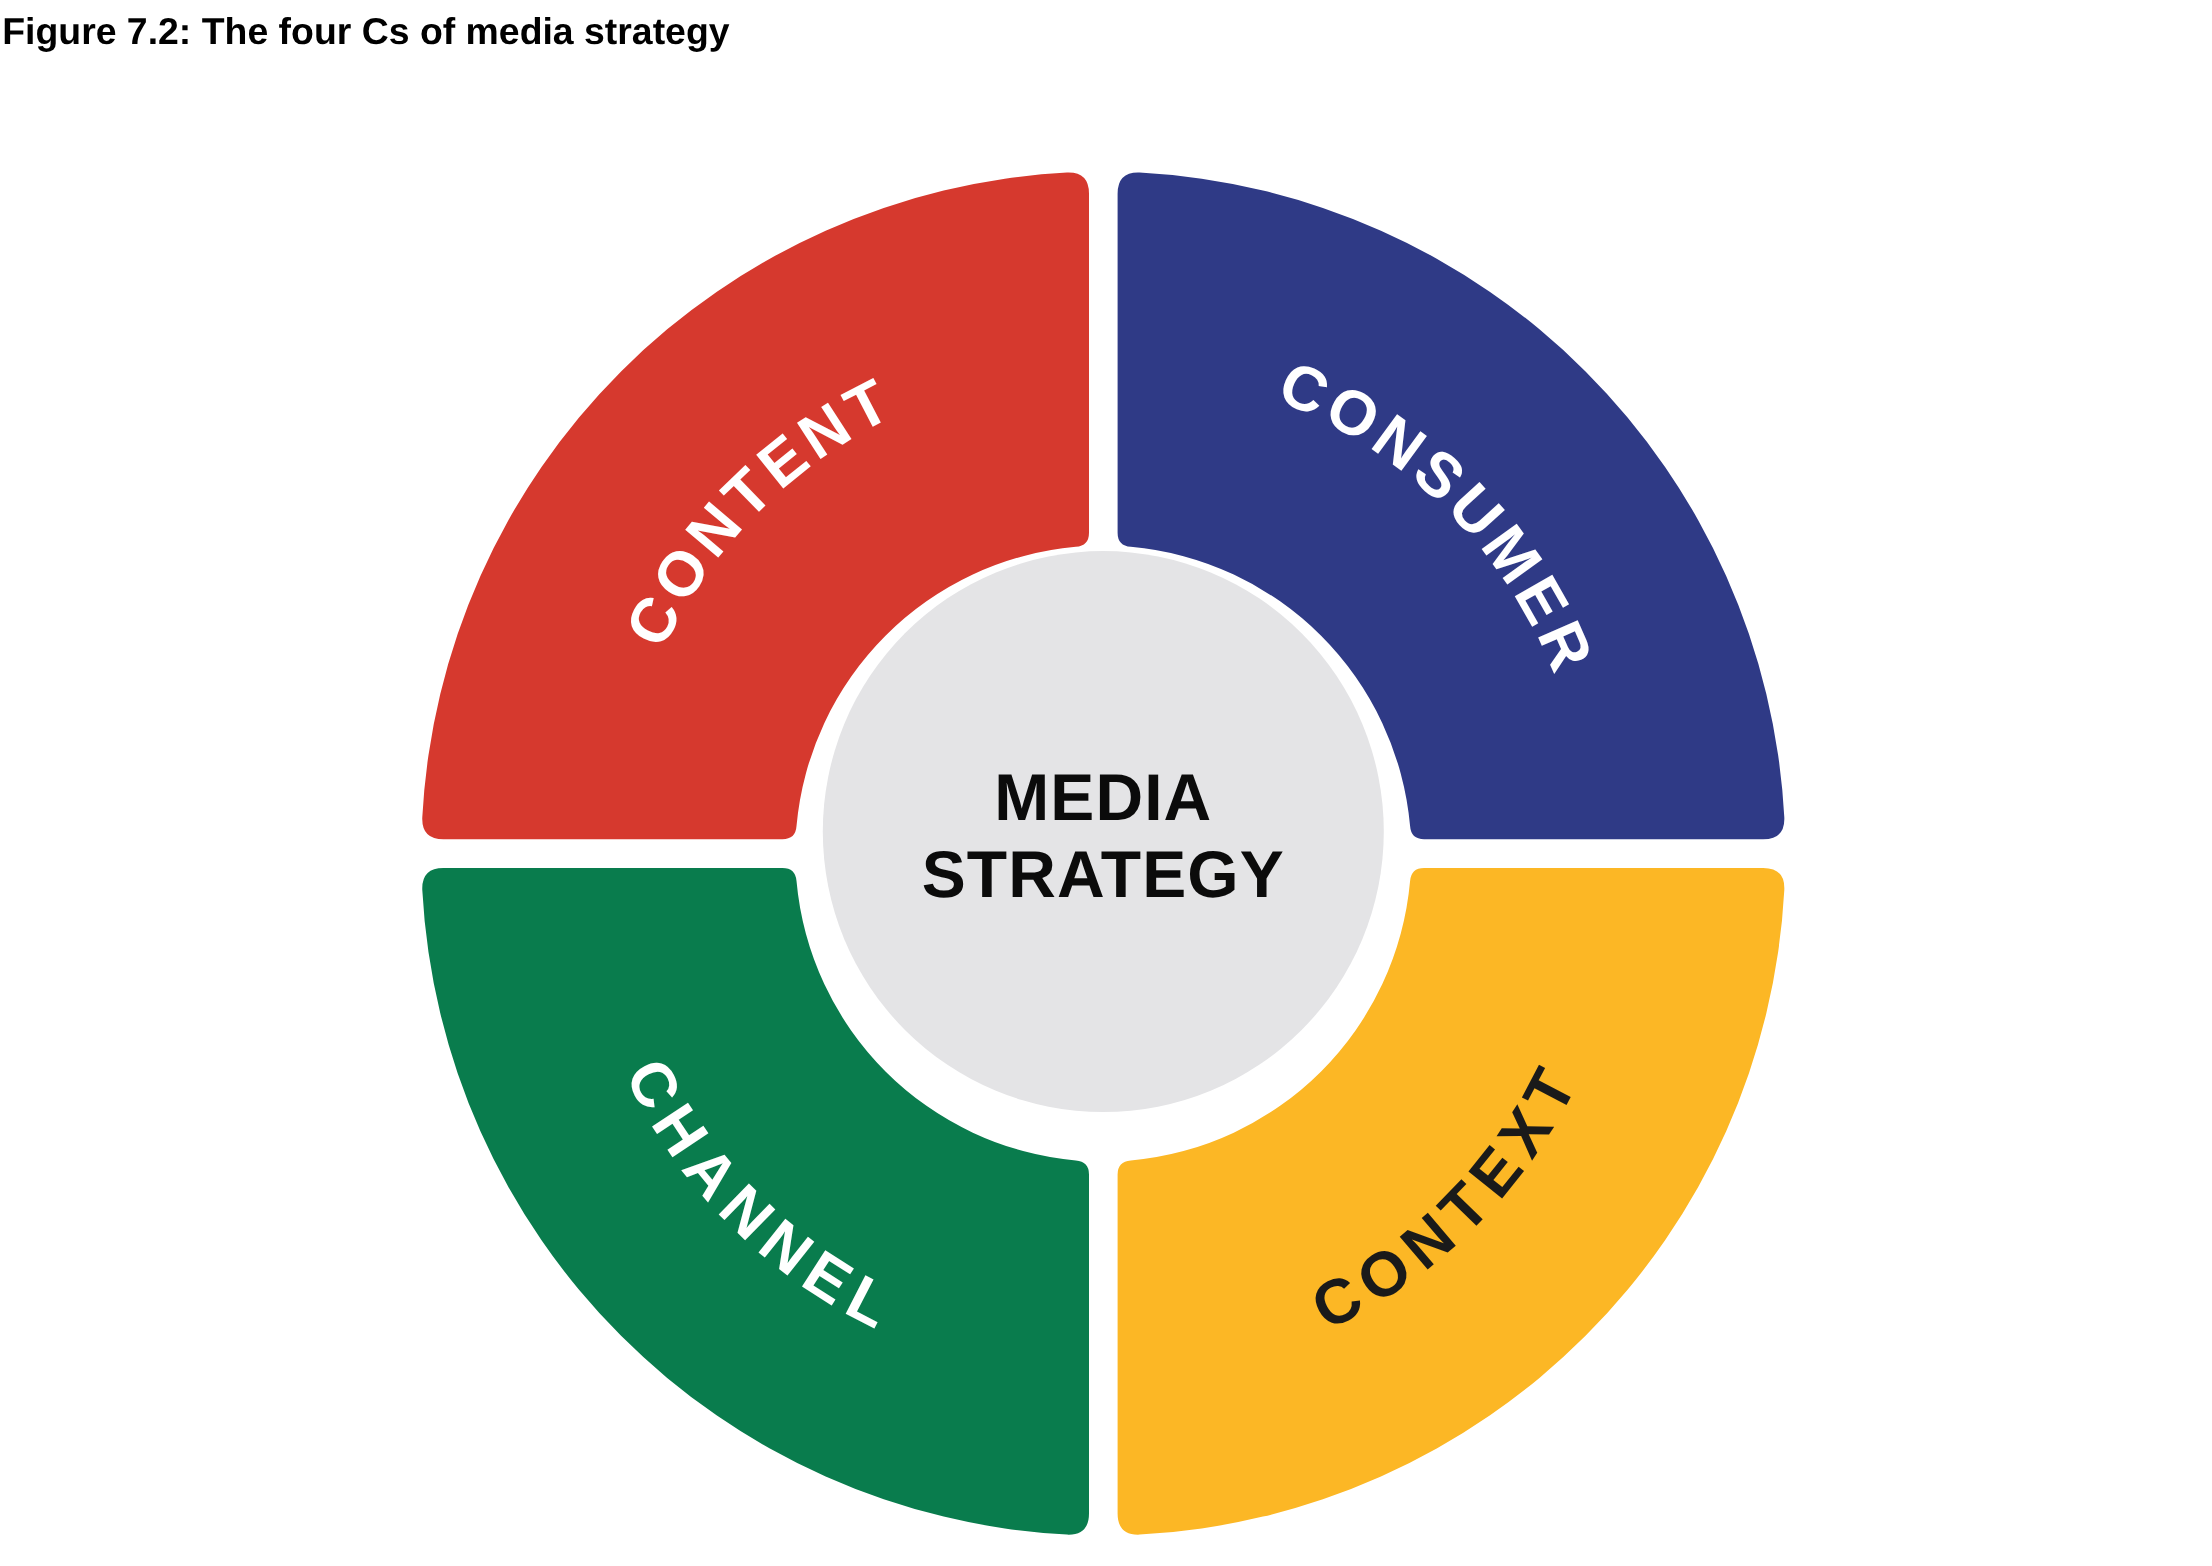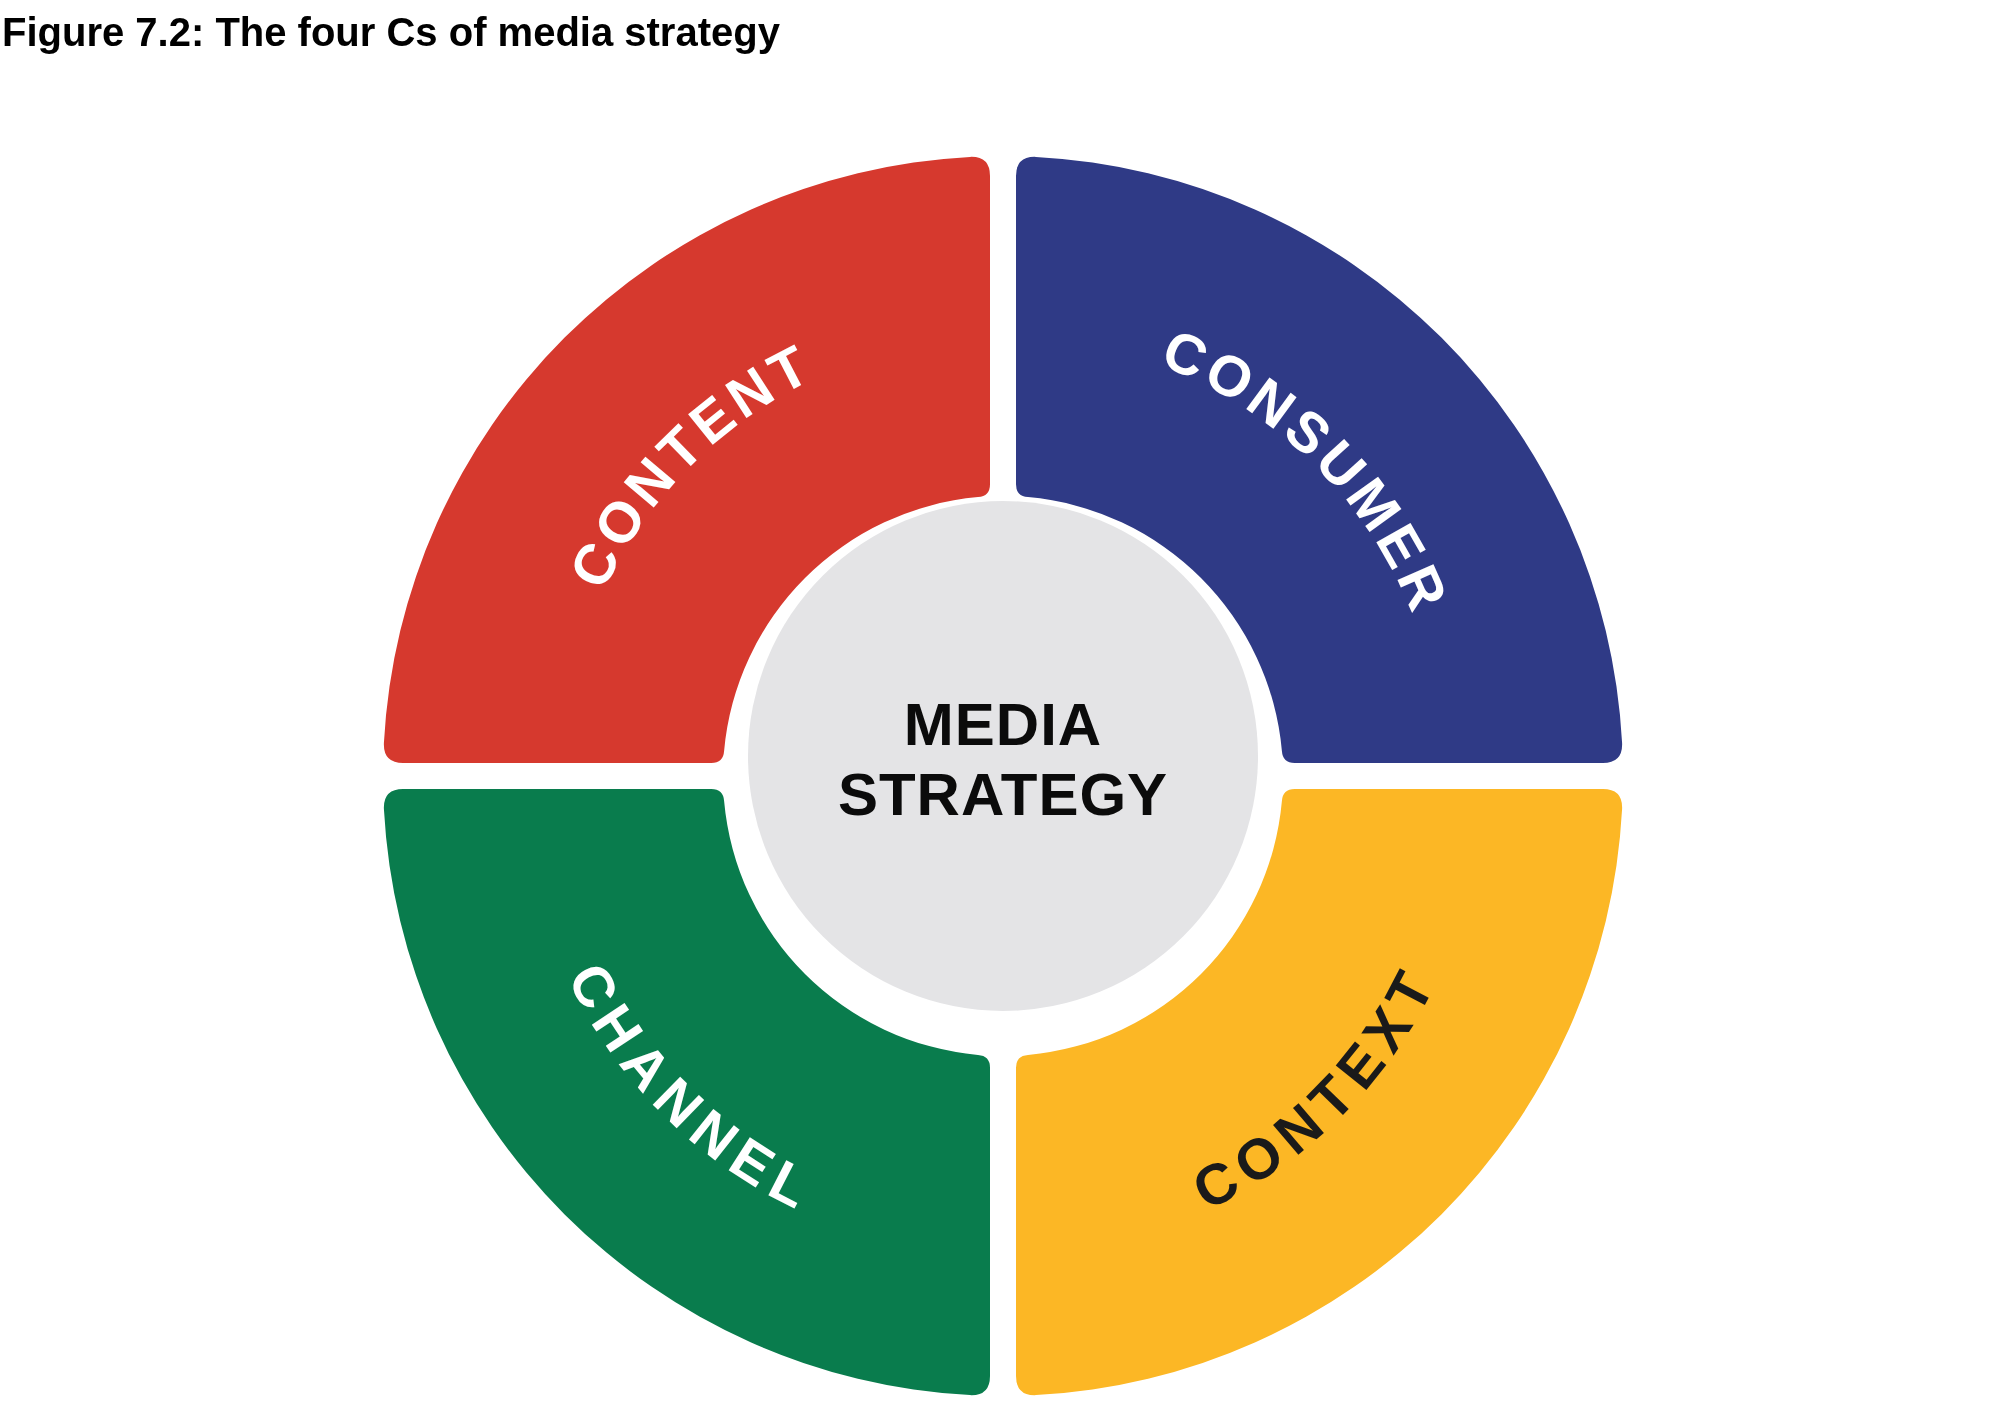--- a/index.html
+++ b/index.html
@@ -2,21 +2,21 @@
 <html><head>
 <meta charset="utf-8">
 <style>
   html, body { margin: 0; padding: 0; background: #ffffff; }
   body {
     width: 2011px; height: 1424px; position: relative; overflow: hidden;
     font-family: "Liberation Sans", "DejaVu Sans", sans-serif;
   }
   .figure-title {
     position: absolute; left: 2px; top: 10px;
-    font-size: 40px; font-weight: bold; color: #000000;
+    font-size: 34px; font-weight: bold; color: #000000;
     letter-spacing: 0px; white-space: nowrap;
   }
   svg.diagram { position: absolute; left: 0; top: 0; }
   .arc-label {
     font-family: "Liberation Sans", "DejaVu Sans", sans-serif;
     font-size: 57px; font-weight: bold; letter-spacing: 7px;
   }
   .hub-label {
     font-family: "Liberation Sans", "DejaVu Sans", sans-serif;
     font-size: 60px; font-weight: bold; letter-spacing: 1px;

